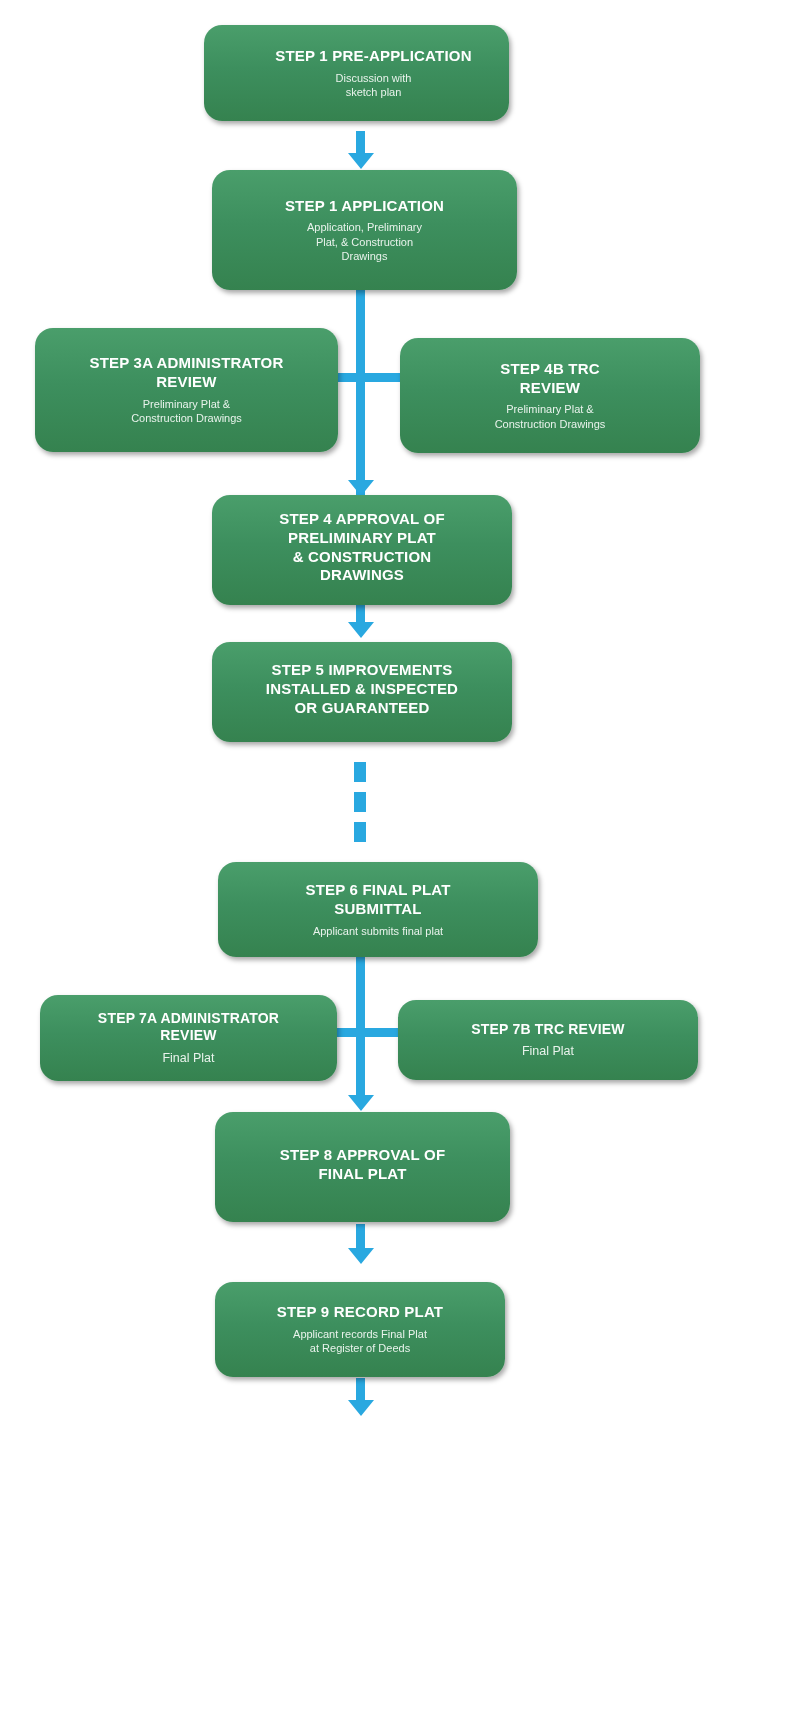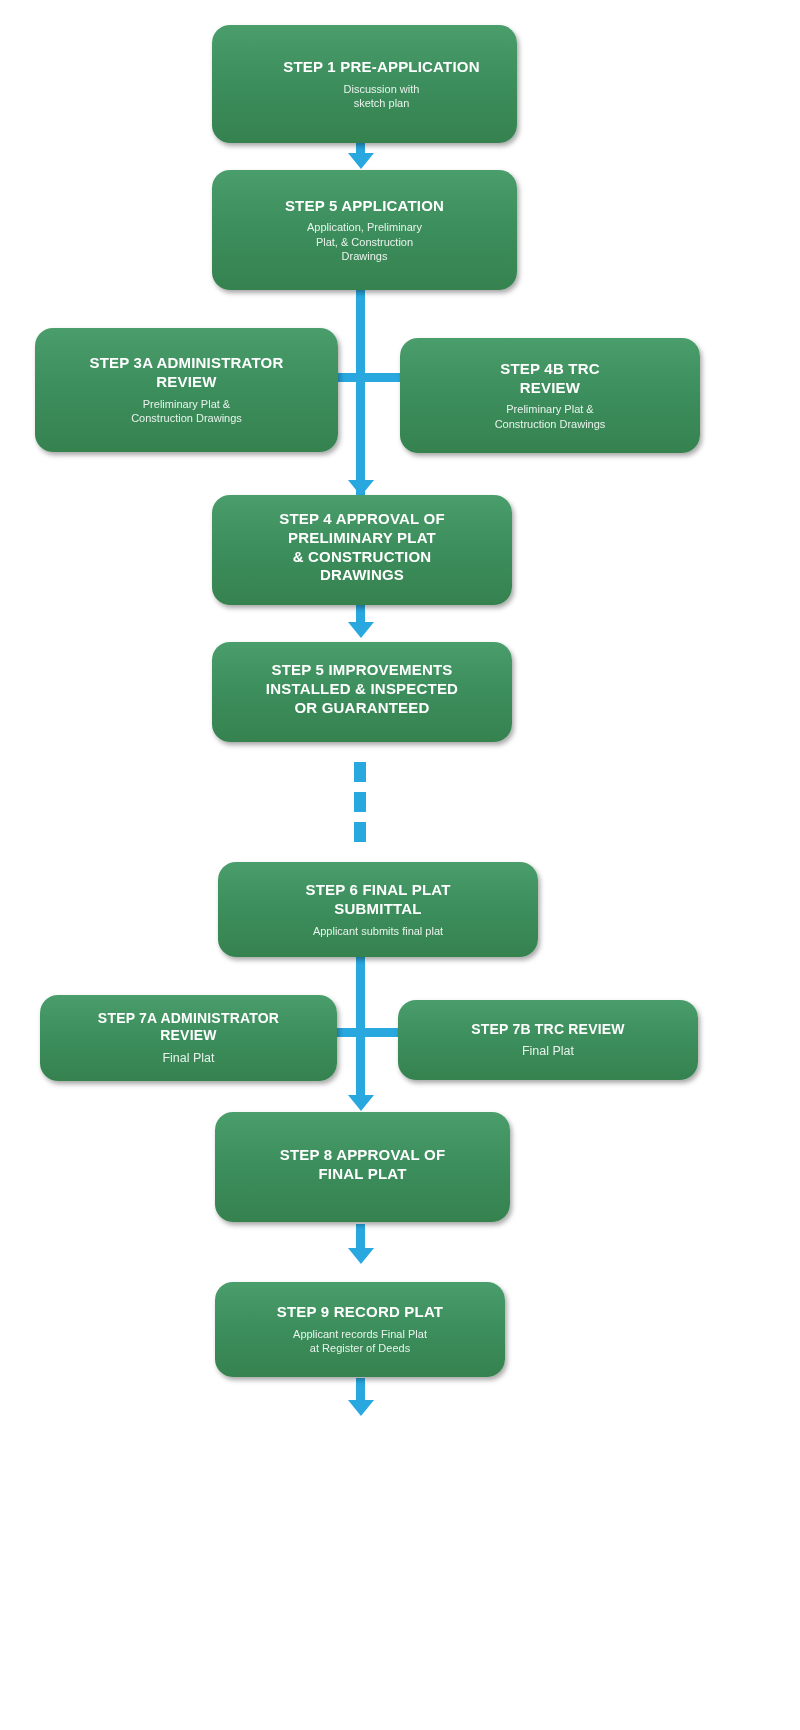--- a/index.html
+++ b/index.html
@@ -106,28 +106,28 @@
   <div class="conn vert" style="left:356px; top:955px; height:150px;"></div>
   <div class="conn horiz" style="left:210px; top:1028px; width:320px;"></div>
   <div class="arrowhead" style="left:348px; top:1095px;"></div>
 
   <div class="conn vert" style="left:356px; top:1224px; height:30px;"></div>
   <div class="arrowhead" style="left:348px; top:1248px;"></div>
 
   <div class="conn vert" style="left:356px; top:1378px; height:28px;"></div>
   <div class="arrowhead" style="left:348px; top:1400px;"></div>
 
-  <div class="node" style="left:212px; top:25px; width:305px; height:118px;padding-left:44px;">
+  <div class="node" style="left:204px; top:25px; width:305px; height:96px;padding-left:44px;">
     <div class="title" style="white-space:pre-line;">STEP 1 PRE-APPLICATION</div>
     <div class="sub" style="white-space:pre-line;">Discussion with
 sketch plan</div>
   </div>
 
   <div class="node" style="left:212px; top:170px; width:305px; height:120px;">
-    <div class="title" style="white-space:pre-line;">STEP 5 APPLICATION</div>
+    <div class="title" style="white-space:pre-line;">STEP 1 APPLICATION</div>
     <div class="sub" style="white-space:pre-line;">Application, Preliminary
 Plat, &amp; Construction
 Drawings</div>
   </div>
 
   <div class="node" style="left:35px; top:328px; width:303px; height:124px;">
     <div class="title" style="white-space:pre-line;">STEP 3A ADMINISTRATOR
 REVIEW</div>
     <div class="sub" style="white-space:pre-line;">Preliminary Plat &amp;
 Construction Drawings</div>

